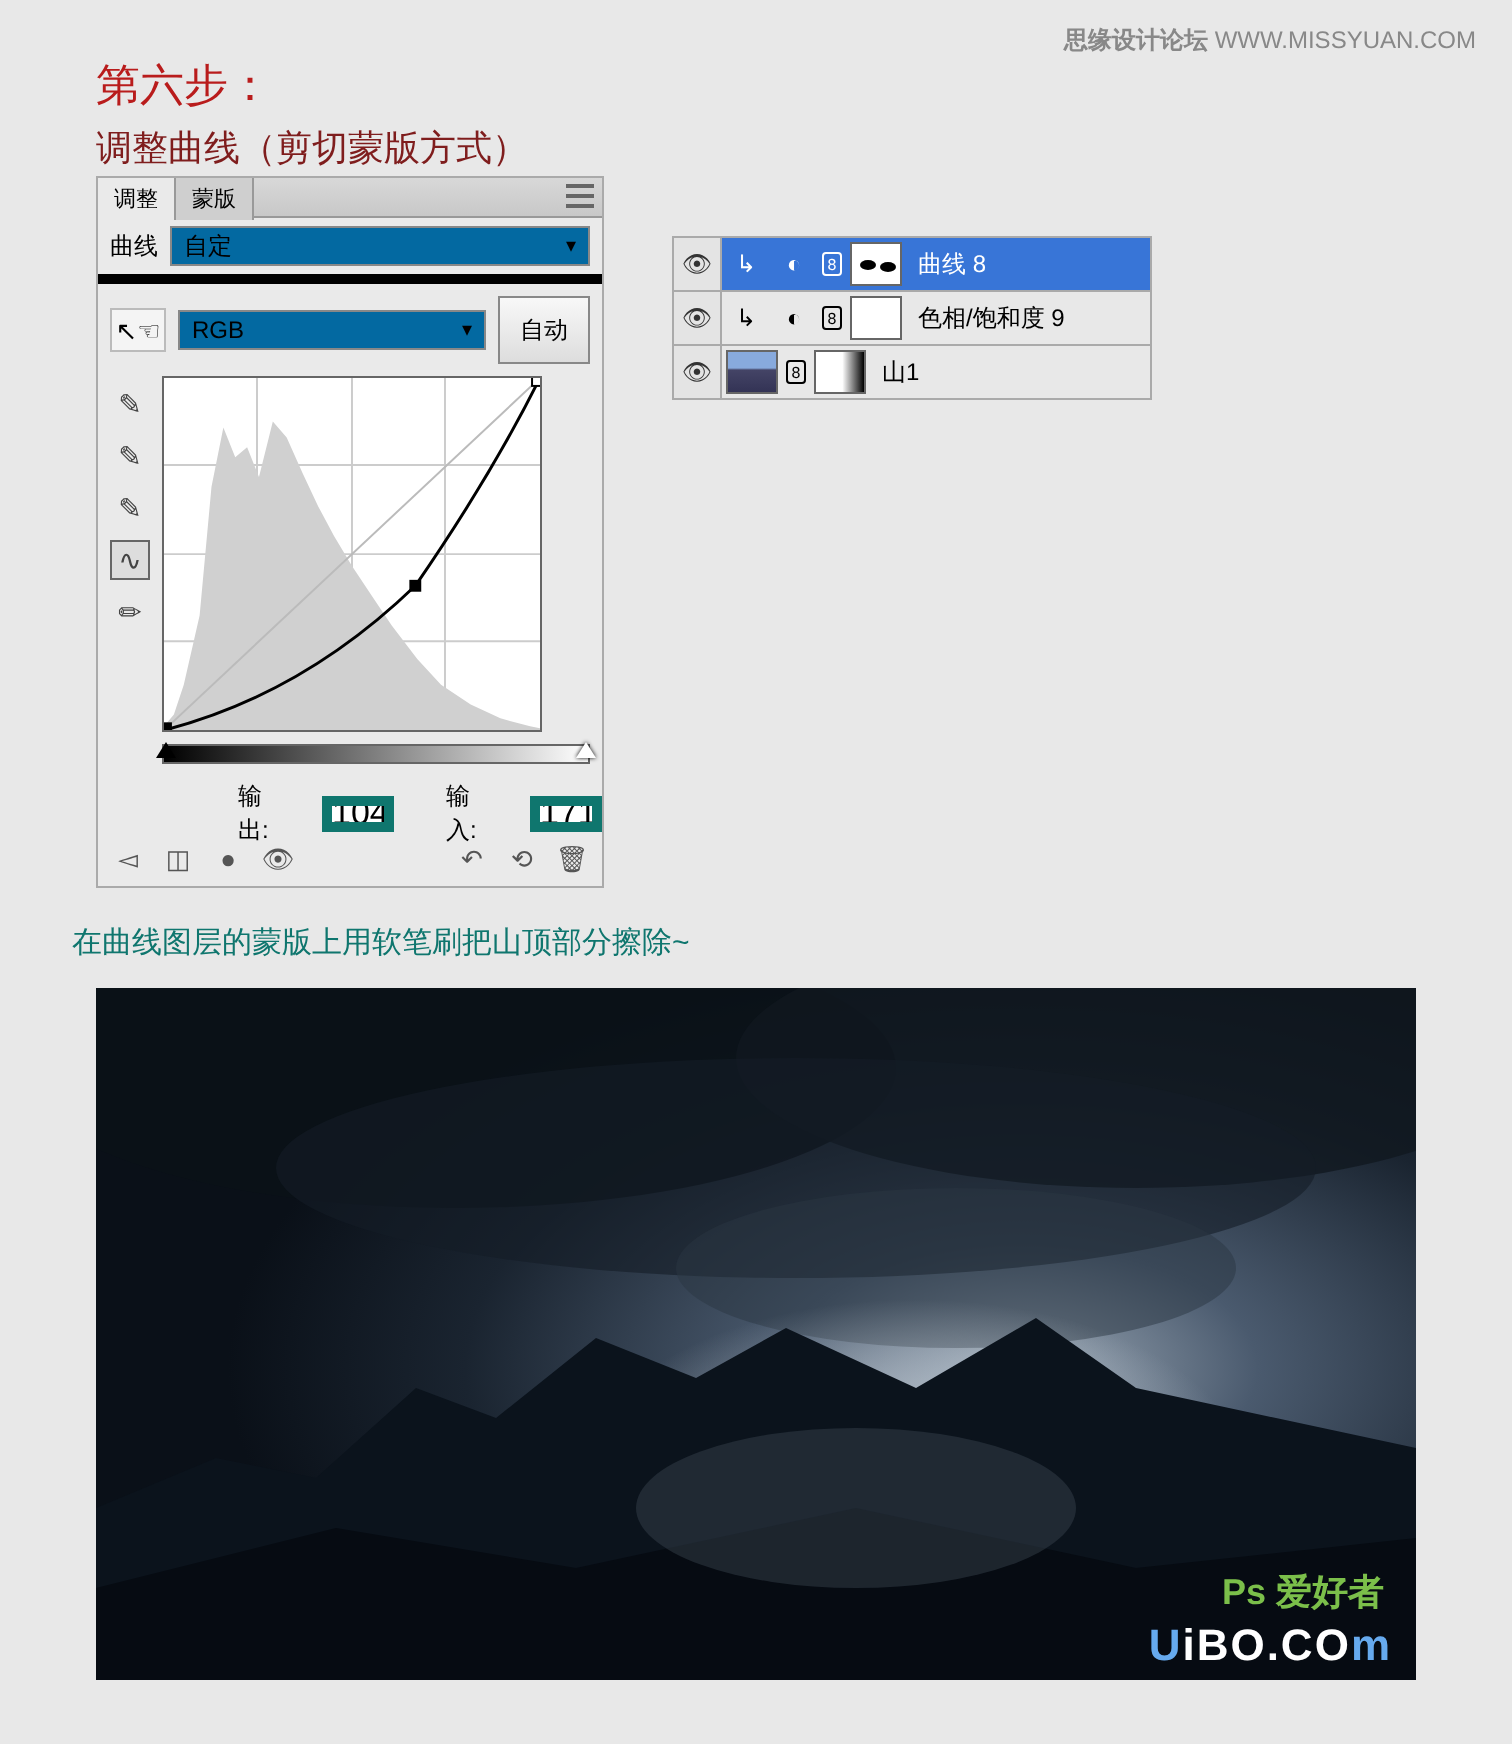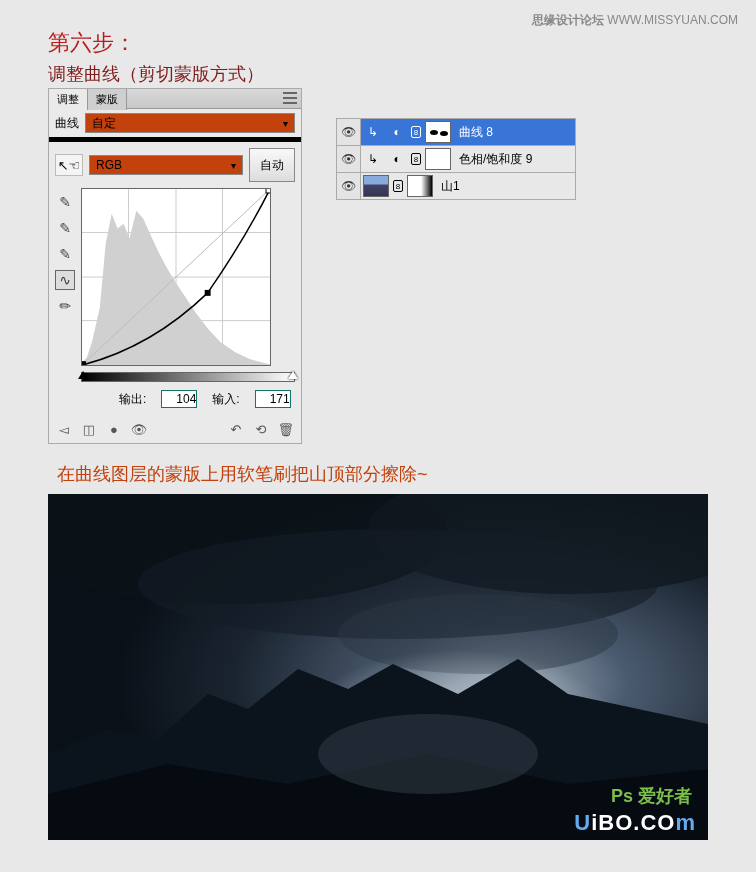--- a/index.html
+++ b/index.html
@@ -9,57 +9,57 @@
 .step-title{position:absolute;top:28px;left:48px;font-size:22px;font-weight:normal;color:#b91c1c}
 .sub-title{position:absolute;top:62px;left:48px;font-size:18px;color:#7f1d1d}
 .panel{position:absolute;top:88px;left:48px;width:254px;height:356px;background:#eaeaea;border:1px solid #aaa}
 .tabbar{height:20px;background:linear-gradient(#d8d8d8,#c8c8c8);display:flex;align-items:flex-start;font-size:11px;border-bottom:1px solid #999;position:relative}
 .tab{padding:3px 8px;background:#eaeaea;border-right:1px solid #999}
 .tab.inactive{background:#cfcfcf}
 .tab-menu{position:absolute;right:4px;top:3px;width:14px;height:12px;display:flex;flex-direction:column;justify-content:space-between}
 .tab-menu span{height:2px;background:#666}
 .preset-row{display:flex;align-items:center;padding:4px 6px;font-size:12px;border-bottom:5px solid #000000}
 .preset-row .lbl{width:30px}
-.select{flex:1;height:20px;background:#c2410c;border:1px solid #888;display:flex;align-items:center;padding:0 6px;font-size:12px;position:relative}
+.select{flex:1;height:20px;background:#0369a1;border:1px solid #888;display:flex;align-items:center;padding:0 6px;font-size:12px;position:relative}
 .select::after{content:"▾";position:absolute;right:6px;font-size:10px}
 .channel-row{display:flex;align-items:center;gap:6px;padding:6px 6px 2px}
 .hand{width:28px;height:22px;border:1px solid #bbb;background:#f4f4f4;display:flex;justify-content:center;align-items:center;font-size:13px}
 .chsel{width:100px}
 .autobtn{height:22px;padding:16px 10px;border:1px solid #888;background:linear-gradient(#f8f8f8,#ddd);font-size:12px;display:flex;align-items:center}
 .graph-area{display:flex;padding:4px 6px;gap:4px}
 .tool-col{width:22px;display:flex;flex-direction:column;gap:6px;padding-top:4px}
 .tl{width:20px;height:20px;border:1px solid transparent;display:flex;justify-content:center;align-items:center;font-size:14px;color:#444}
 .tl.sel{border:1px solid #666;background:#ddd}
 .graph{width:190px;height:178px;background:#fff;border:1px solid #666;position:relative}
 .grid line{stroke:#ccc;stroke-width:1}
 .hist{fill:#d0d0d0}
 .diag{stroke:#bbb;stroke-width:1}
 .curve{stroke:#000;stroke-width:1.5;fill:none}
 .pt{fill:#000}
 .pt.hollow{fill:#fff;stroke:#000}
 .gradient-bar{height:10px;margin:2px 6px 0 32px;background:linear-gradient(to right,#000,#fff);border:1px solid #666;position:relative}
 .slider-tri{position:absolute;width:0;height:0;border-left:5px solid transparent;border-right:5px solid transparent;border-bottom:8px solid #000;top:-2px}
 .slider-tri.white{border-bottom-color:#fff;right:-4px;filter:drop-shadow(0 0 1px #000)}
-.io-row{display:flex;gap:15px;padding:8px 0 0 70px;font-size:12px;align-items:center}
-.io-row input{width:36px;height:18px;font-size:12px;text-align:right;border:1px solid #0f766e}
+.io-row{display:flex;gap:26px;padding:8px 0 0 70px;font-size:12px;align-items:center}
+.io-row input{width:36px;height:18px;font-size:17px;text-align:right;border:5px solid #0f766e}
 .bottom-tools{position:absolute;bottom:6px;left:6px;right:6px;display:flex;gap:7px;align-items:center}
 .bt{width:18px;height:16px;color:#555;font-size:13px;display:flex;justify-content:center;align-items:center}
 .layers{position:absolute;top:118px;left:336px;width:240px}
 .layer{height:28px;border:1px solid #aaa;display:flex;align-items:center;font-size:12px;margin-bottom:-1px}
 .layer.active{background:#3875d7;color:#fff}
 .eye{width:24px;height:100%;background:#e4e4e4;border-right:1px solid #aaa;display:flex;justify-content:center;align-items:center;color:#333}
 .layer.active .eye{color:#333}
 .licon{width:18px;height:18px;margin:0 3px;display:flex;justify-content:center;align-items:center}
 .thumb{width:26px;height:22px;border:1px solid #666;background:#fff;margin:0 2px}
 .thumb.mask{background:#fff;position:relative}
 .thumb.mask .blot{position:absolute;width:8px;height:5px;background:#000;border-radius:50%}
 .thumb.img{background:linear-gradient(#88aadd 40%,#446 45%,#335 100%)}
 .lname{margin-left:6px}
 .link-ic{width:10px;height:12px;border:1px solid currentColor;border-radius:2px;margin:0 2px;font-size:8px;display:flex;justify-content:center;align-items:center}
-.caption{position:absolute;top:462px;left:57px;font-size:18px;color:#c2410c}
+.caption{position:absolute;top:462px;left:36px;font-size:15px;color:#0f766e}
 .photo{position:absolute;top:494px;left:48px;width:660px;height:346px;background:#000000;overflow:hidden}
 .photo svg{width:100%;height:100%;display:block}
 .logo{position:absolute;right:12px;bottom:4px;font-size:22px;font-weight:bold;color:#fff;font-family:Liberation Sans, sans-serif;letter-spacing:1px}
 .logo .u{color:#6ae}
 .pslogo{position:absolute;right:16px;bottom:32px;font-size:18px;color:#7bbf4a;font-weight:bold}
 </style>
 </head>
 <body>
 
 <div class="watermark">

